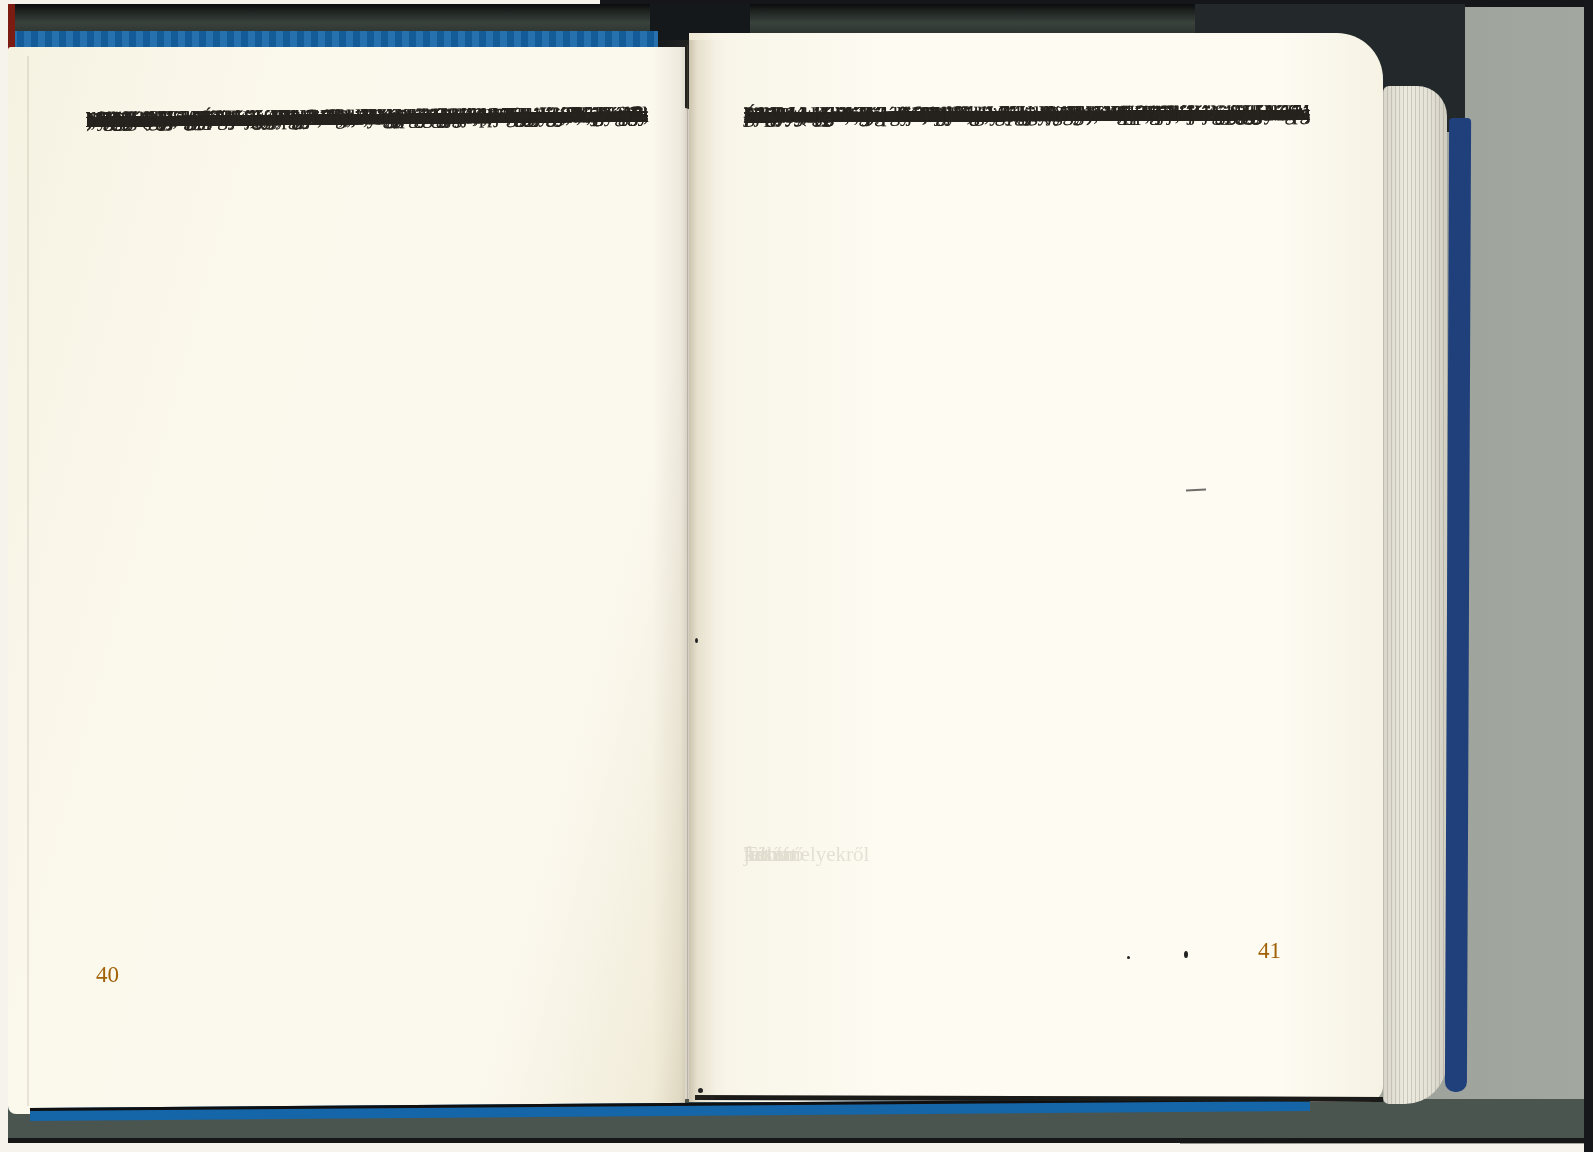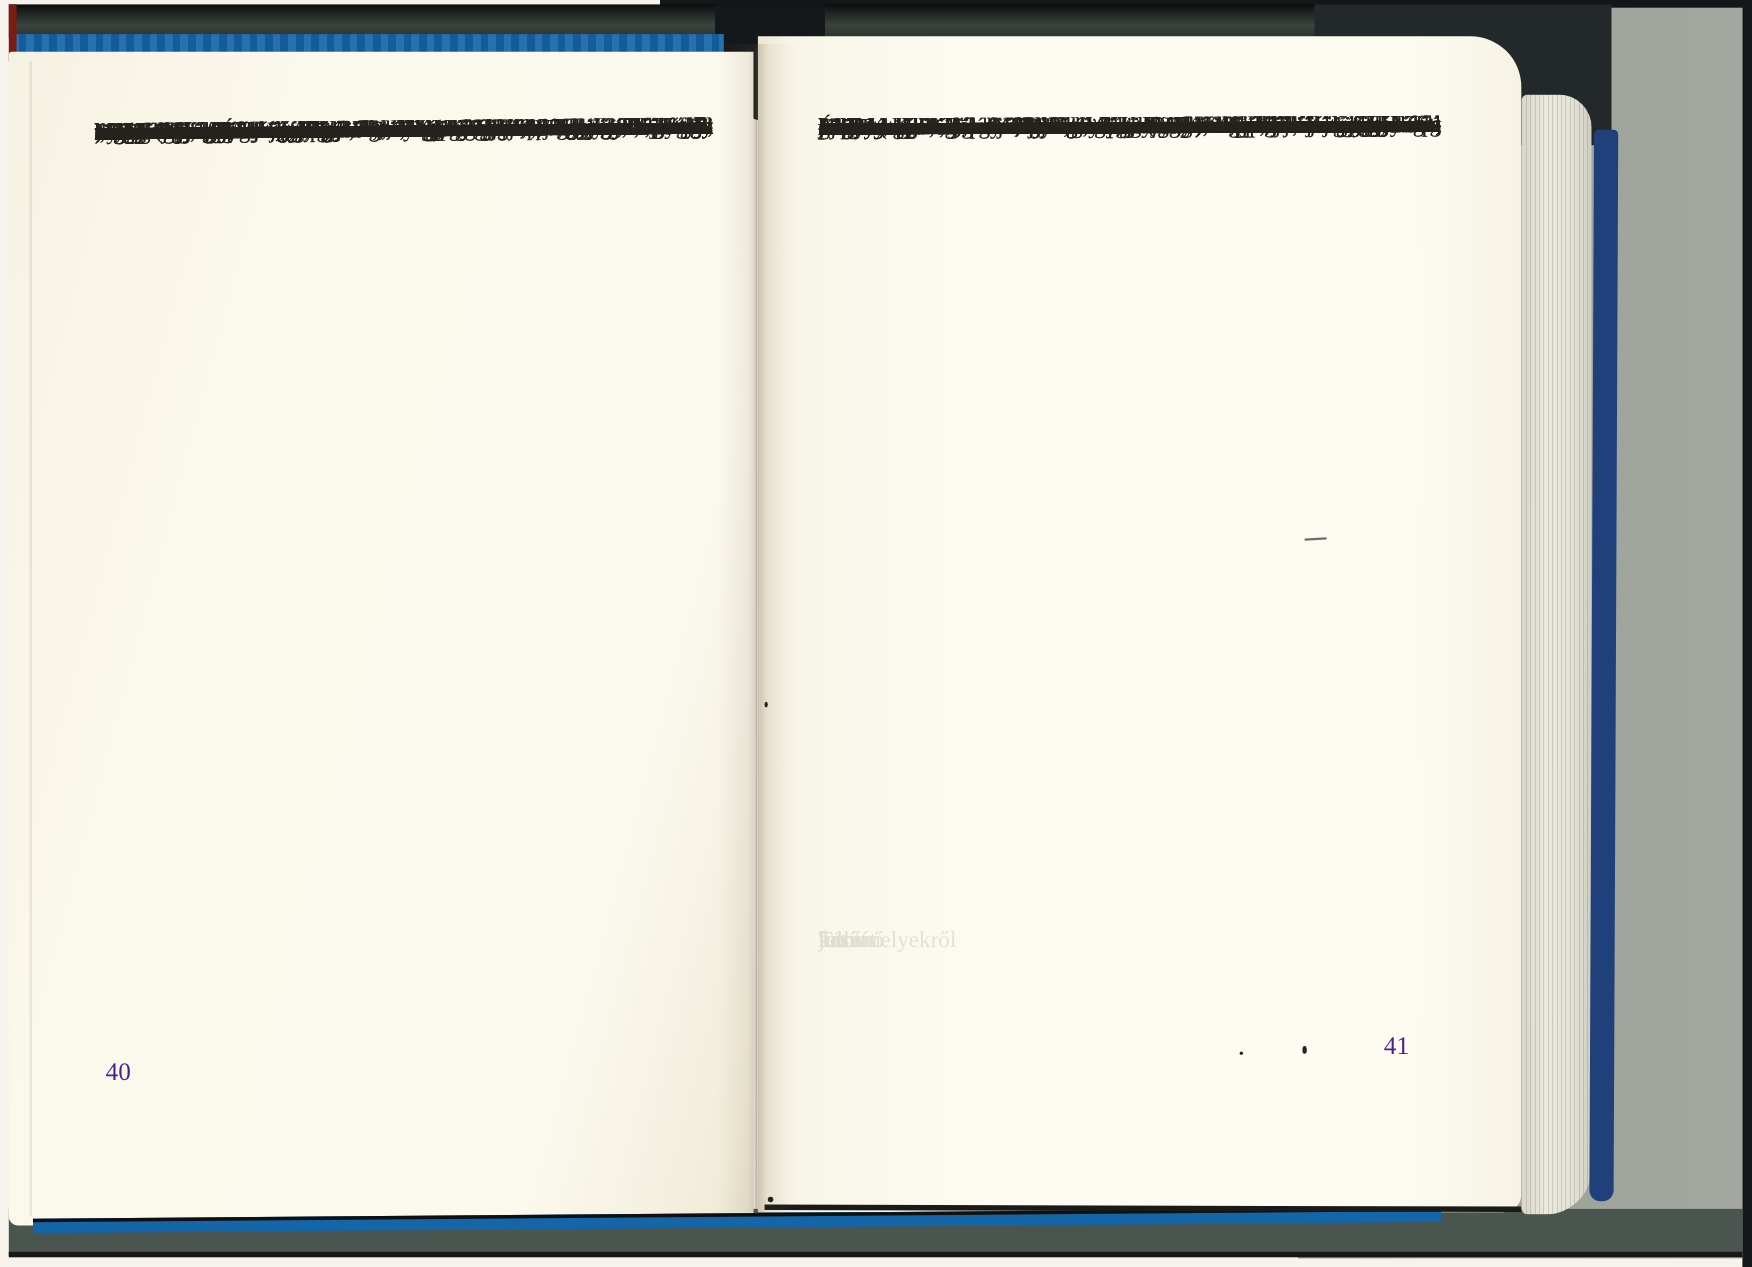--- a/index.html
+++ b/index.html
@@ -44,21 +44,21 @@
   .right-border{left:1584px;top:0;width:9px;height:1152px;background:#15171a;}
 
   
   .textblock{color:#26231f;font-size:21px;text-shadow:0 0 .4px rgba(45,40,32,.55);}
   .tb-left{left:86px;top:104px;width:562px;line-height:27.5px;transform:rotate(-0.55deg);}
   .tb-right{left:744px;top:100px;width:566px;line-height:28.3px;transform:rotate(-0.25deg);}
   .line{position:relative;width:100%;text-align:justify;text-align-last:justify;white-space:normal;}
   .line.end{text-align-last:left;}
   .line.ind{text-indent:28px;}
   .it{font-style:italic;}
-  .pagenum{color:#4c1d95;font-size:23px;}
+  .pagenum{color:#a16207;font-size:23px;}
   #left-pagenum{left:96px;top:962px;}
   #right-pagenum{left:1258px;top:938px;}
   .ghost{left:744px;top:840px;width:566px;line-height:28.5px;font-size:21px;
     color:#6e6a50;opacity:.17;filter:blur(.7px);}
   .gline{position:relative;text-align:left;}
   .pencil-dash{left:1186px;top:489px;width:20px;height:2px;background:#4a4a46;opacity:.8;transform:rotate(-3deg);}
   .speck{background:#222;border-radius:50%;}
   .s1{left:1184px;top:951px;width:4px;height:7px;}
   .s2{left:1127px;top:956px;width:3px;height:3px;}
   .s3{left:695px;top:638px;width:3px;height:5px;}

